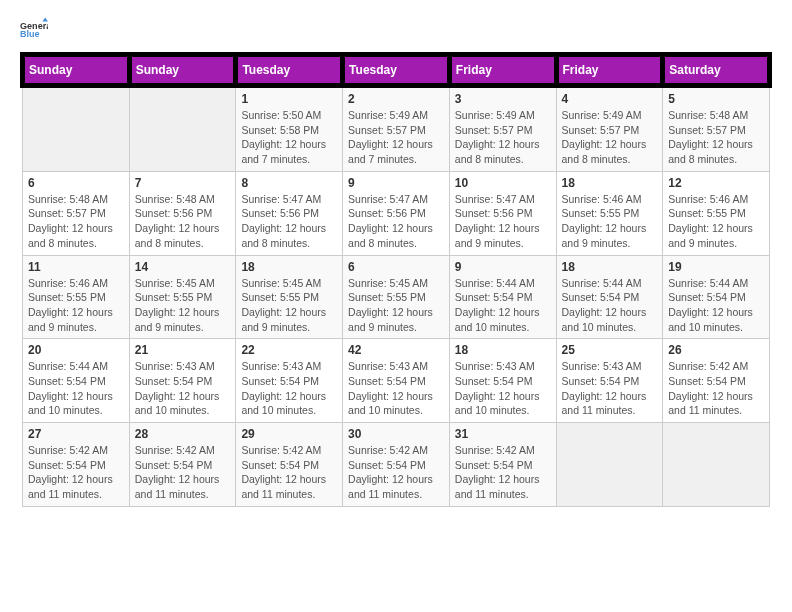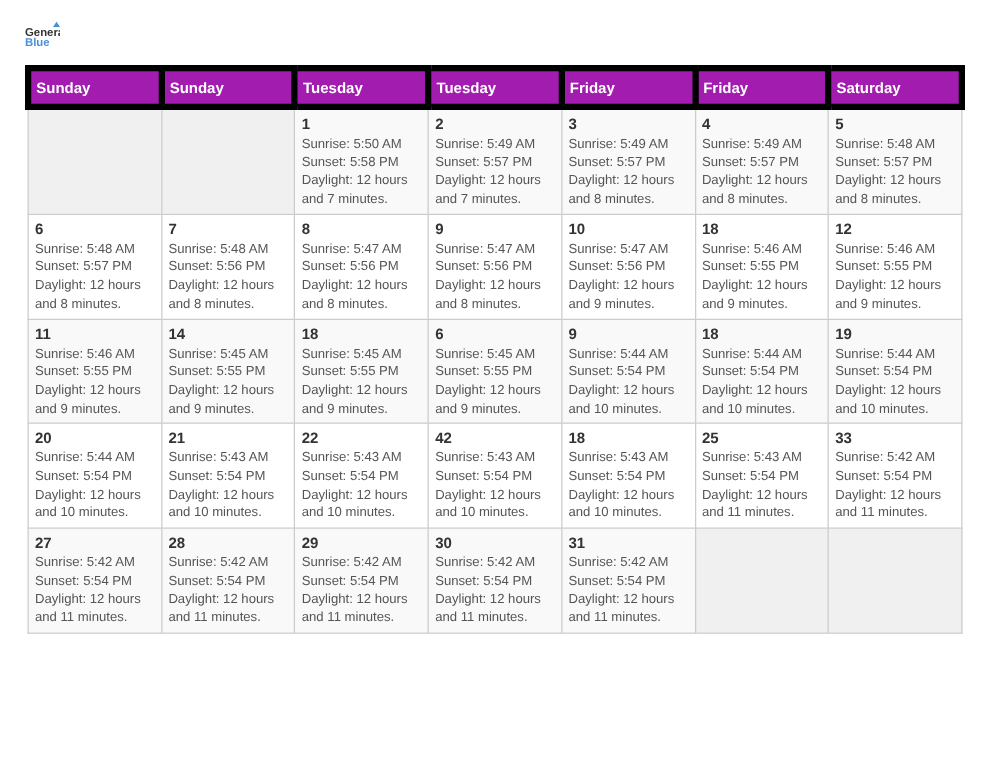--- a/index.html
+++ b/index.html
@@ -217,21 +217,21 @@
         </td>
         <td>
           <span class="day-number">18</span>
           <div class="day-info">Sunrise: 5:43 AM<br>Sunset: 5:54 PM<br>Daylight: 12 hours and 10 minutes.</div>
         </td>
         <td>
           <span class="day-number">25</span>
           <div class="day-info">Sunrise: 5:43 AM<br>Sunset: 5:54 PM<br>Daylight: 12 hours and 11 minutes.</div>
         </td>
         <td>
-          <span class="day-number">33</span>
+          <span class="day-number">26</span>
           <div class="day-info">Sunrise: 5:42 AM<br>Sunset: 5:54 PM<br>Daylight: 12 hours and 11 minutes.</div>
         </td>
       </tr>
       <tr>
         <td>
           <span class="day-number">27</span>
           <div class="day-info">Sunrise: 5:42 AM<br>Sunset: 5:54 PM<br>Daylight: 12 hours and 11 minutes.</div>
         </td>
         <td>
           <span class="day-number">28</span>

